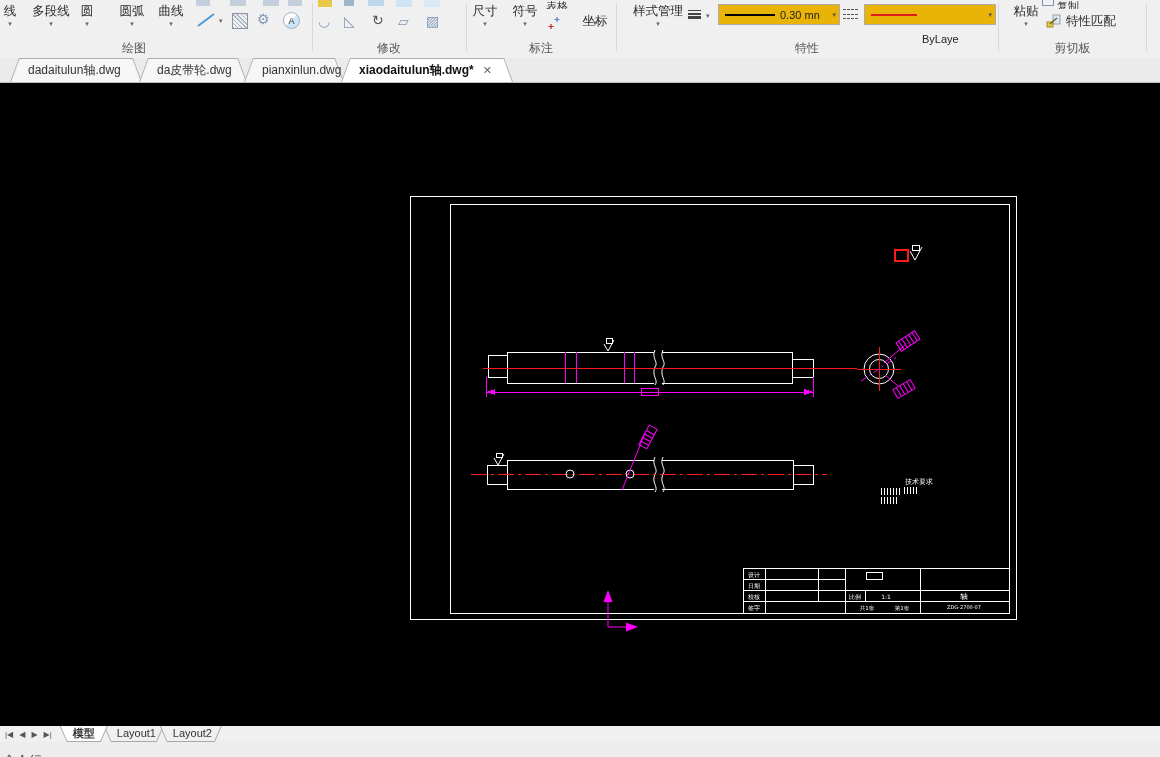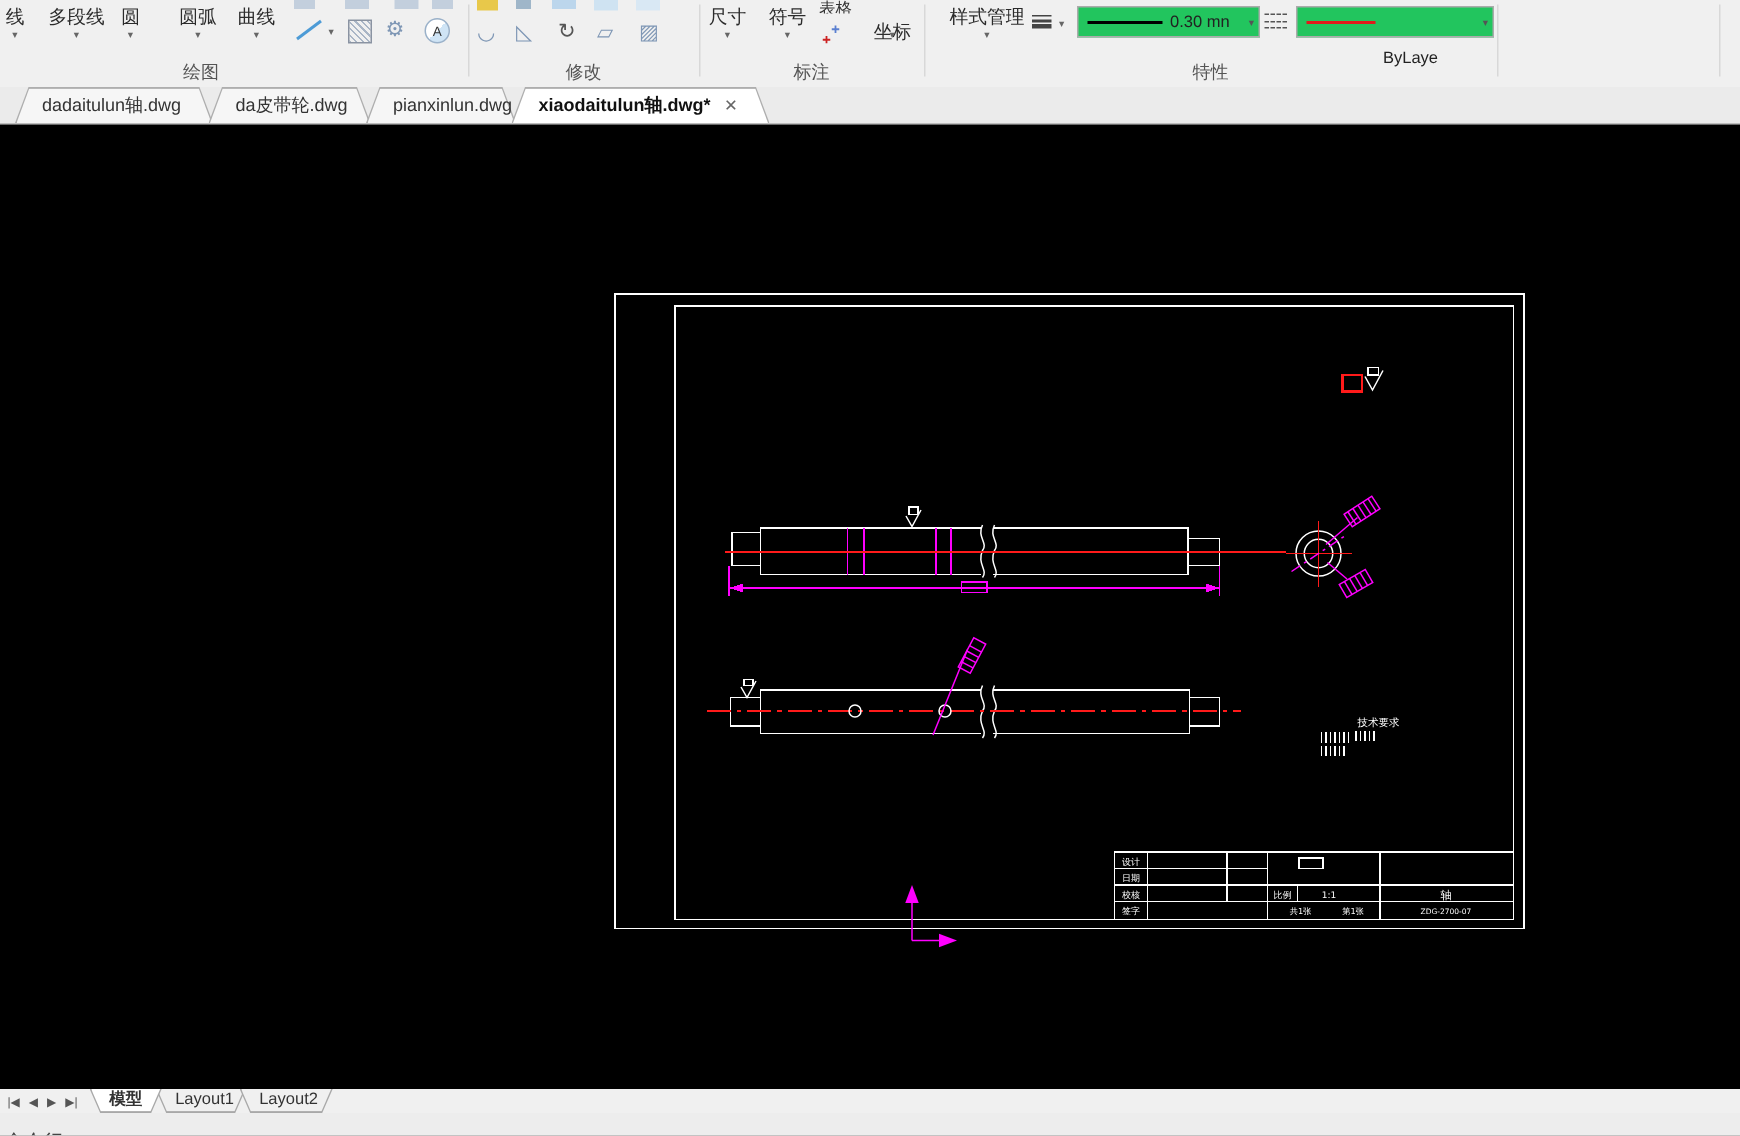--- a/index.html
+++ b/index.html
@@ -23,21 +23,21 @@
   .partialtxt{position:absolute;top:0;height:9px;overflow:hidden;font-size:11px;color:#333;white-space:nowrap;}
   .hatchico{width:14px;height:14px;border:1px solid #8a93a2;
             background:repeating-linear-gradient(45deg,#aab6c6 0 1px,transparent 1px 3px);}
   .circA{width:15px;height:15px;border-radius:50%;border:1px solid #9ab1c9;
          background:linear-gradient(135deg,#ffffff 50%,#cfe4f5 50%);
          font-size:9px;color:#333;display:flex;align-items:center;justify-content:center;}
   .lines3{display:flex;flex-direction:column;justify-content:space-between;width:13px;height:9px;}
   .lines3 i{display:block;background:#444;}
   .dashed3{display:flex;flex-direction:column;justify-content:space-between;width:15px;height:10px;}
   .dashed3 i{display:block;border-top:1px dashed #555;height:0;}
-  .combo{position:absolute;top:4px;height:19px;background:#22c55e;border:1px solid #ababab;
+  .combo{position:absolute;top:4px;height:19px;background:#eab308;border:1px solid #ababab;
          display:flex;align-items:center;font-size:11px;color:#222;}
   .combo .cline{height:2px;margin:0 5px 0 6px;}
   .combo .cval{overflow:hidden;white-space:nowrap;}
   .combo .cdrop{margin:0 3px 0 auto;font-size:7px;color:#555;}
 
   
   .doctabs{position:absolute;left:0;top:58px;width:1160px;height:25px;background:#ebebeb;
            border-bottom:1px solid #bdbdbd;display:flex;align-items:flex-end;padding-left:10px;box-sizing:border-box;}
   .dtab{position:relative;height:24px;margin-right:-3px;}
   .dtab .shape{position:absolute;left:0;right:0;top:0;bottom:0;background:#aeaeae;
@@ -209,20 +209,41 @@
       </div>
       <div class="combo" style="left:248px;width:130px;">
         <span class="cline" style="width:46px;background:#e01b1b;"></span>
         <span class="cval" style="max-width:44px;margin-top:48px;">ByLaye</span>
         <span class="cdrop">▾</span>
       </div>
       <div class="plabel">特性</div>
     </div>
     <div class="sep" style="left:998px;"></div>
 
+    <div class="rpanel" style="left:998px;width:149px;">
+      <div class="bigbtn" style="left:8px;width:40px;">
+        <span class="t">粘贴</span>
+        <span class="d">▾</span>
+      </div>
+      <div class="ico" style="left:48px;top:14px;">
+        <svg width="15" height="15">
+          <rect x="7" y="1" width="7" height="9" fill="#dce9f5" stroke="#8aa0b8"></rect>
+          <rect x="1" y="8" width="6" height="5" fill="#e8c84a" stroke="#a98c2a"></rect>
+          <line x1="4" y1="10" x2="11" y2="4" stroke="#7a5c20" stroke-width="1.4"></line>
+        </svg>
+      </div>
+      <div class="bigbtn" style="left:64px;width:58px;top:13px;">
+        <span class="t">特性匹配</span>
+      </div>
+      <div class="partialtxt" style="left:44px;width:70px;">
+        <span style="display:inline-block;width:10px;height:8px;border:1px solid #7f97b5;margin-top:-4px;vertical-align:top;"></span>
+        <span style="display:inline-block;margin-top:-6px;">复制</span>
+      </div>
+      <div class="plabel">剪切板</div>
+    </div>
     <div class="sep" style="left:1146px;"></div>
   </div>
 
   <div class="doctabs">
     <div class="dtab" style="width:132px;">
       <span class="shape"></span>
         <span class="innr"></span>
       <span class="lbl">dadaitulun轴.dwg</span>
     </div>
     <div class="dtab" style="width:108px;">

